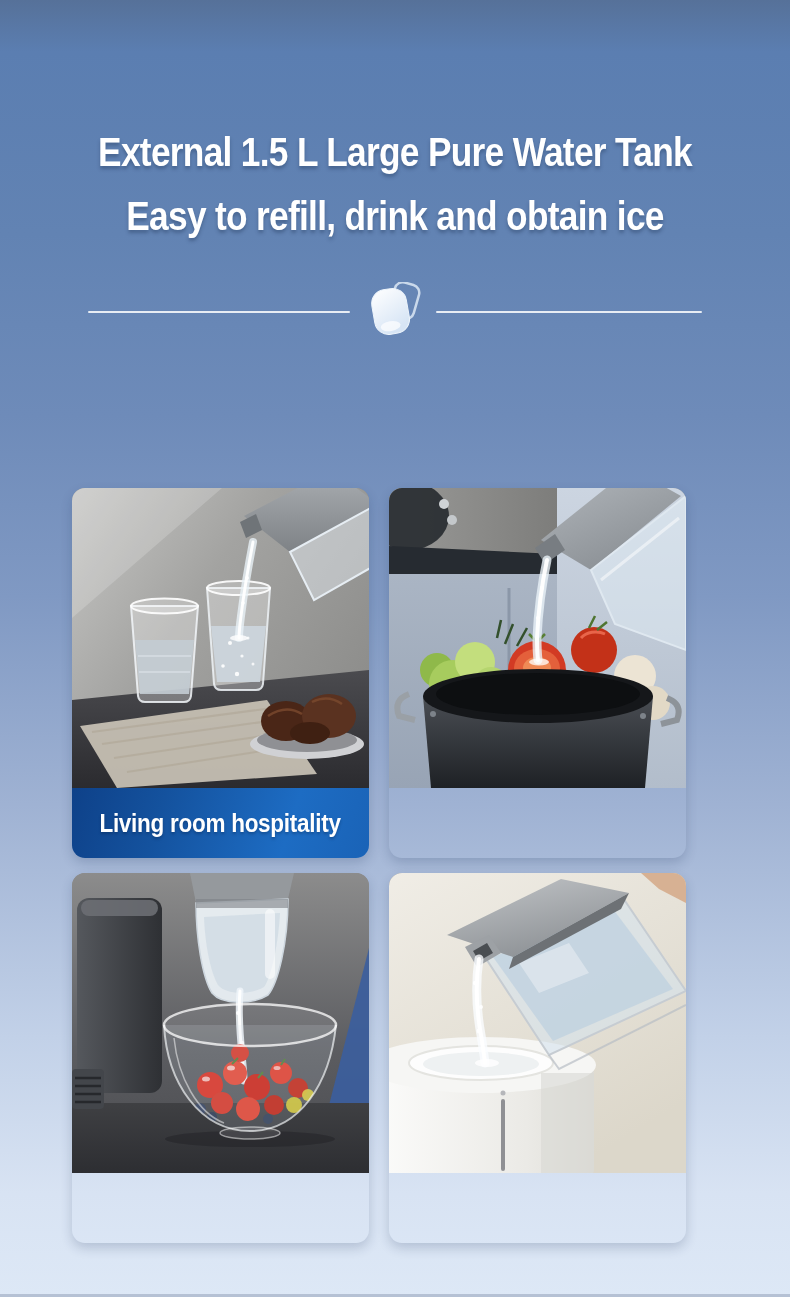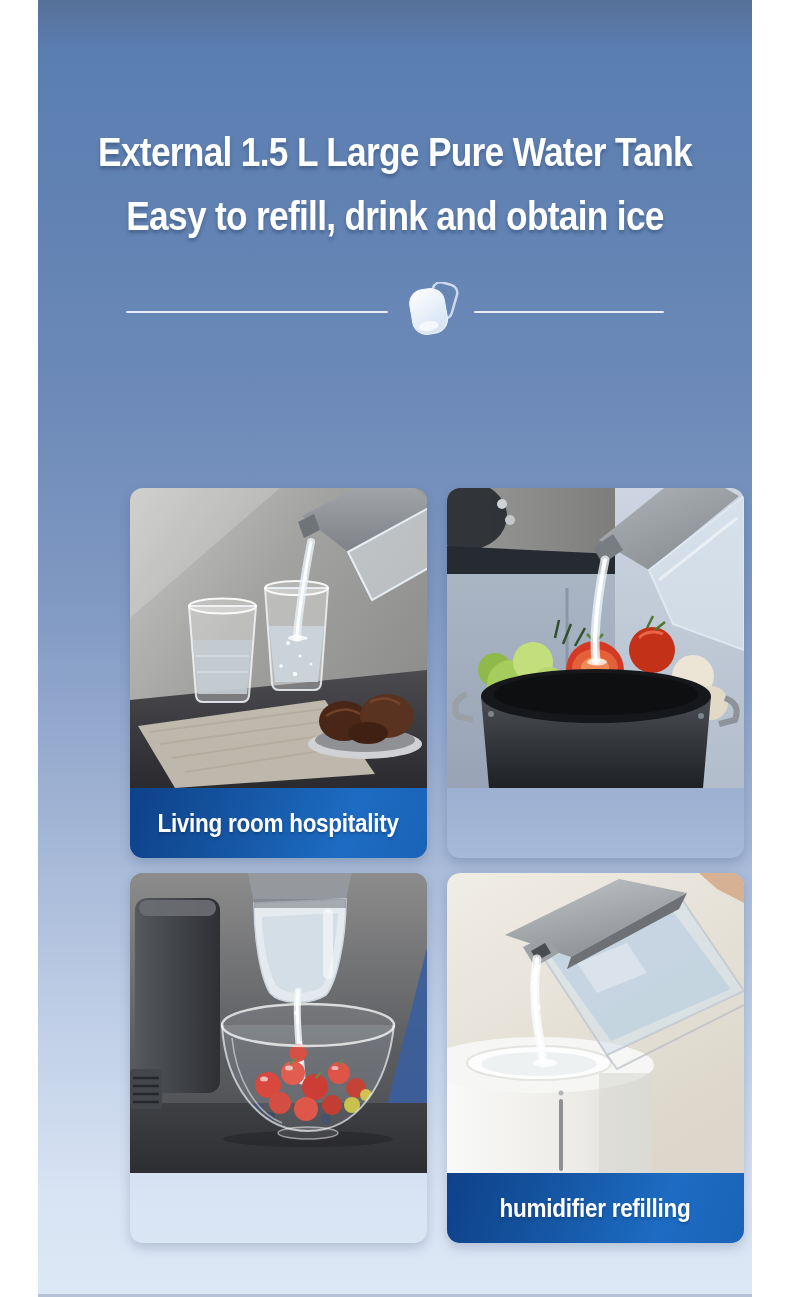--- a/index.html
+++ b/index.html
@@ -1,18 +1,18 @@
 <!DOCTYPE html>
 <html><head>
 <meta charset="utf-8">
 <style>
   * { box-sizing: border-box; margin: 0; padding: 0; }
   body { background: #ffffff; font-family: "Liberation Sans", sans-serif; }
   .page {
-    position: relative; width: 714px; height: 1297px; overflow: hidden; margin: 0 auto;
+    position: relative; width: 790px; height: 1297px; overflow: hidden; margin: 0 auto;
     background: linear-gradient(180deg,
       #567199 0%, #5b7eb1 4%, #6283b3 18%, #6e8bb9 32%,
       #8099c3 46%, #9fb2d3 62%, #c2d1e8 80%, #d8e3f3 92%, #dde8f6 100%);
   }
   .top-strip {
     position: absolute; top: 0; left: 0; right: 0; height: 4px;
     background: linear-gradient(90deg, #3a403d 0%, #23282b 10%, #4a524f 22%, #2c3234 34%,
       #9aa29e 41%, #d9dcd6 46%, #6f7673 52%, #2a2f2d 62%, #515a56 74%, #30place 0, #343a37 86%, #454c49 100%);
   }
   .bottom-strip {
@@ -33,21 +33,21 @@
   .divider-line.left { width: 262px; }
   .divider-line.right { flex: 1; }
   .divider-icon-box { width: 86px; display: flex; justify-content: center; align-items: center; }
   .features { margin-top: 12px; text-align: center; }
   .features p {
     color: #f3f7fc; font-size: 18.5px; line-height: 40px; white-space: nowrap;
     transform: scaleX(0.82); transform-origin: 50% 50%;
     text-shadow: 0 1px 2px rgba(28, 48, 80, 0.3);
   }
   .grid {
-    position: absolute; left: 92px; top: 488px;
+    position: absolute; left: 72px; top: 488px;
     display: grid; grid-template-columns: 297px 297px;
     column-gap: 20px; row-gap: 15px;
   }
   .card {
     width: 297px; height: 370px; border-radius: 13px; overflow: hidden;
     display: flex; flex-direction: column;
     box-shadow: 0 5px 12px rgba(25, 45, 85, 0.20);
   }
   .photo { height: 300px; position: relative; background: #888; }
   .photo svg { display: block; width: 100%; height: 100%; }
@@ -356,21 +356,18 @@
           <g>
             <path d="M90,86 C86,112 88,140 92,162 C94,174 95,182 96,190" stroke="#fafdff" stroke-width="9" opacity="0.8" fill="none" stroke-linecap="round"></path>
             <path d="M90,86 C86,112 88,140 92,162 C94,174 95,182 96,190" stroke="#ffffff" stroke-width="4" opacity="0.95" fill="none" stroke-linecap="round"></path>
             <circle cx="86" cy="110" r="2.2" fill="#fff" opacity="0.9"></circle>
               <circle cx="92" cy="134" r="2" fill="#fff" opacity="0.9"></circle>
             <circle cx="90" cy="158" r="2.4" fill="#fff" opacity="0.9"></circle>
             <ellipse cx="98" cy="190" rx="12" ry="4" fill="#fff" opacity="0.8"></ellipse>
           </g>
         </svg>
       </div>
-      <div class="caption">
-        <span>humidifier refilling</span>
-      </div>
     </div>
 
   </div>
 
   <div class="bottom-strip"></div>
 </div>
 
 </body></html>

